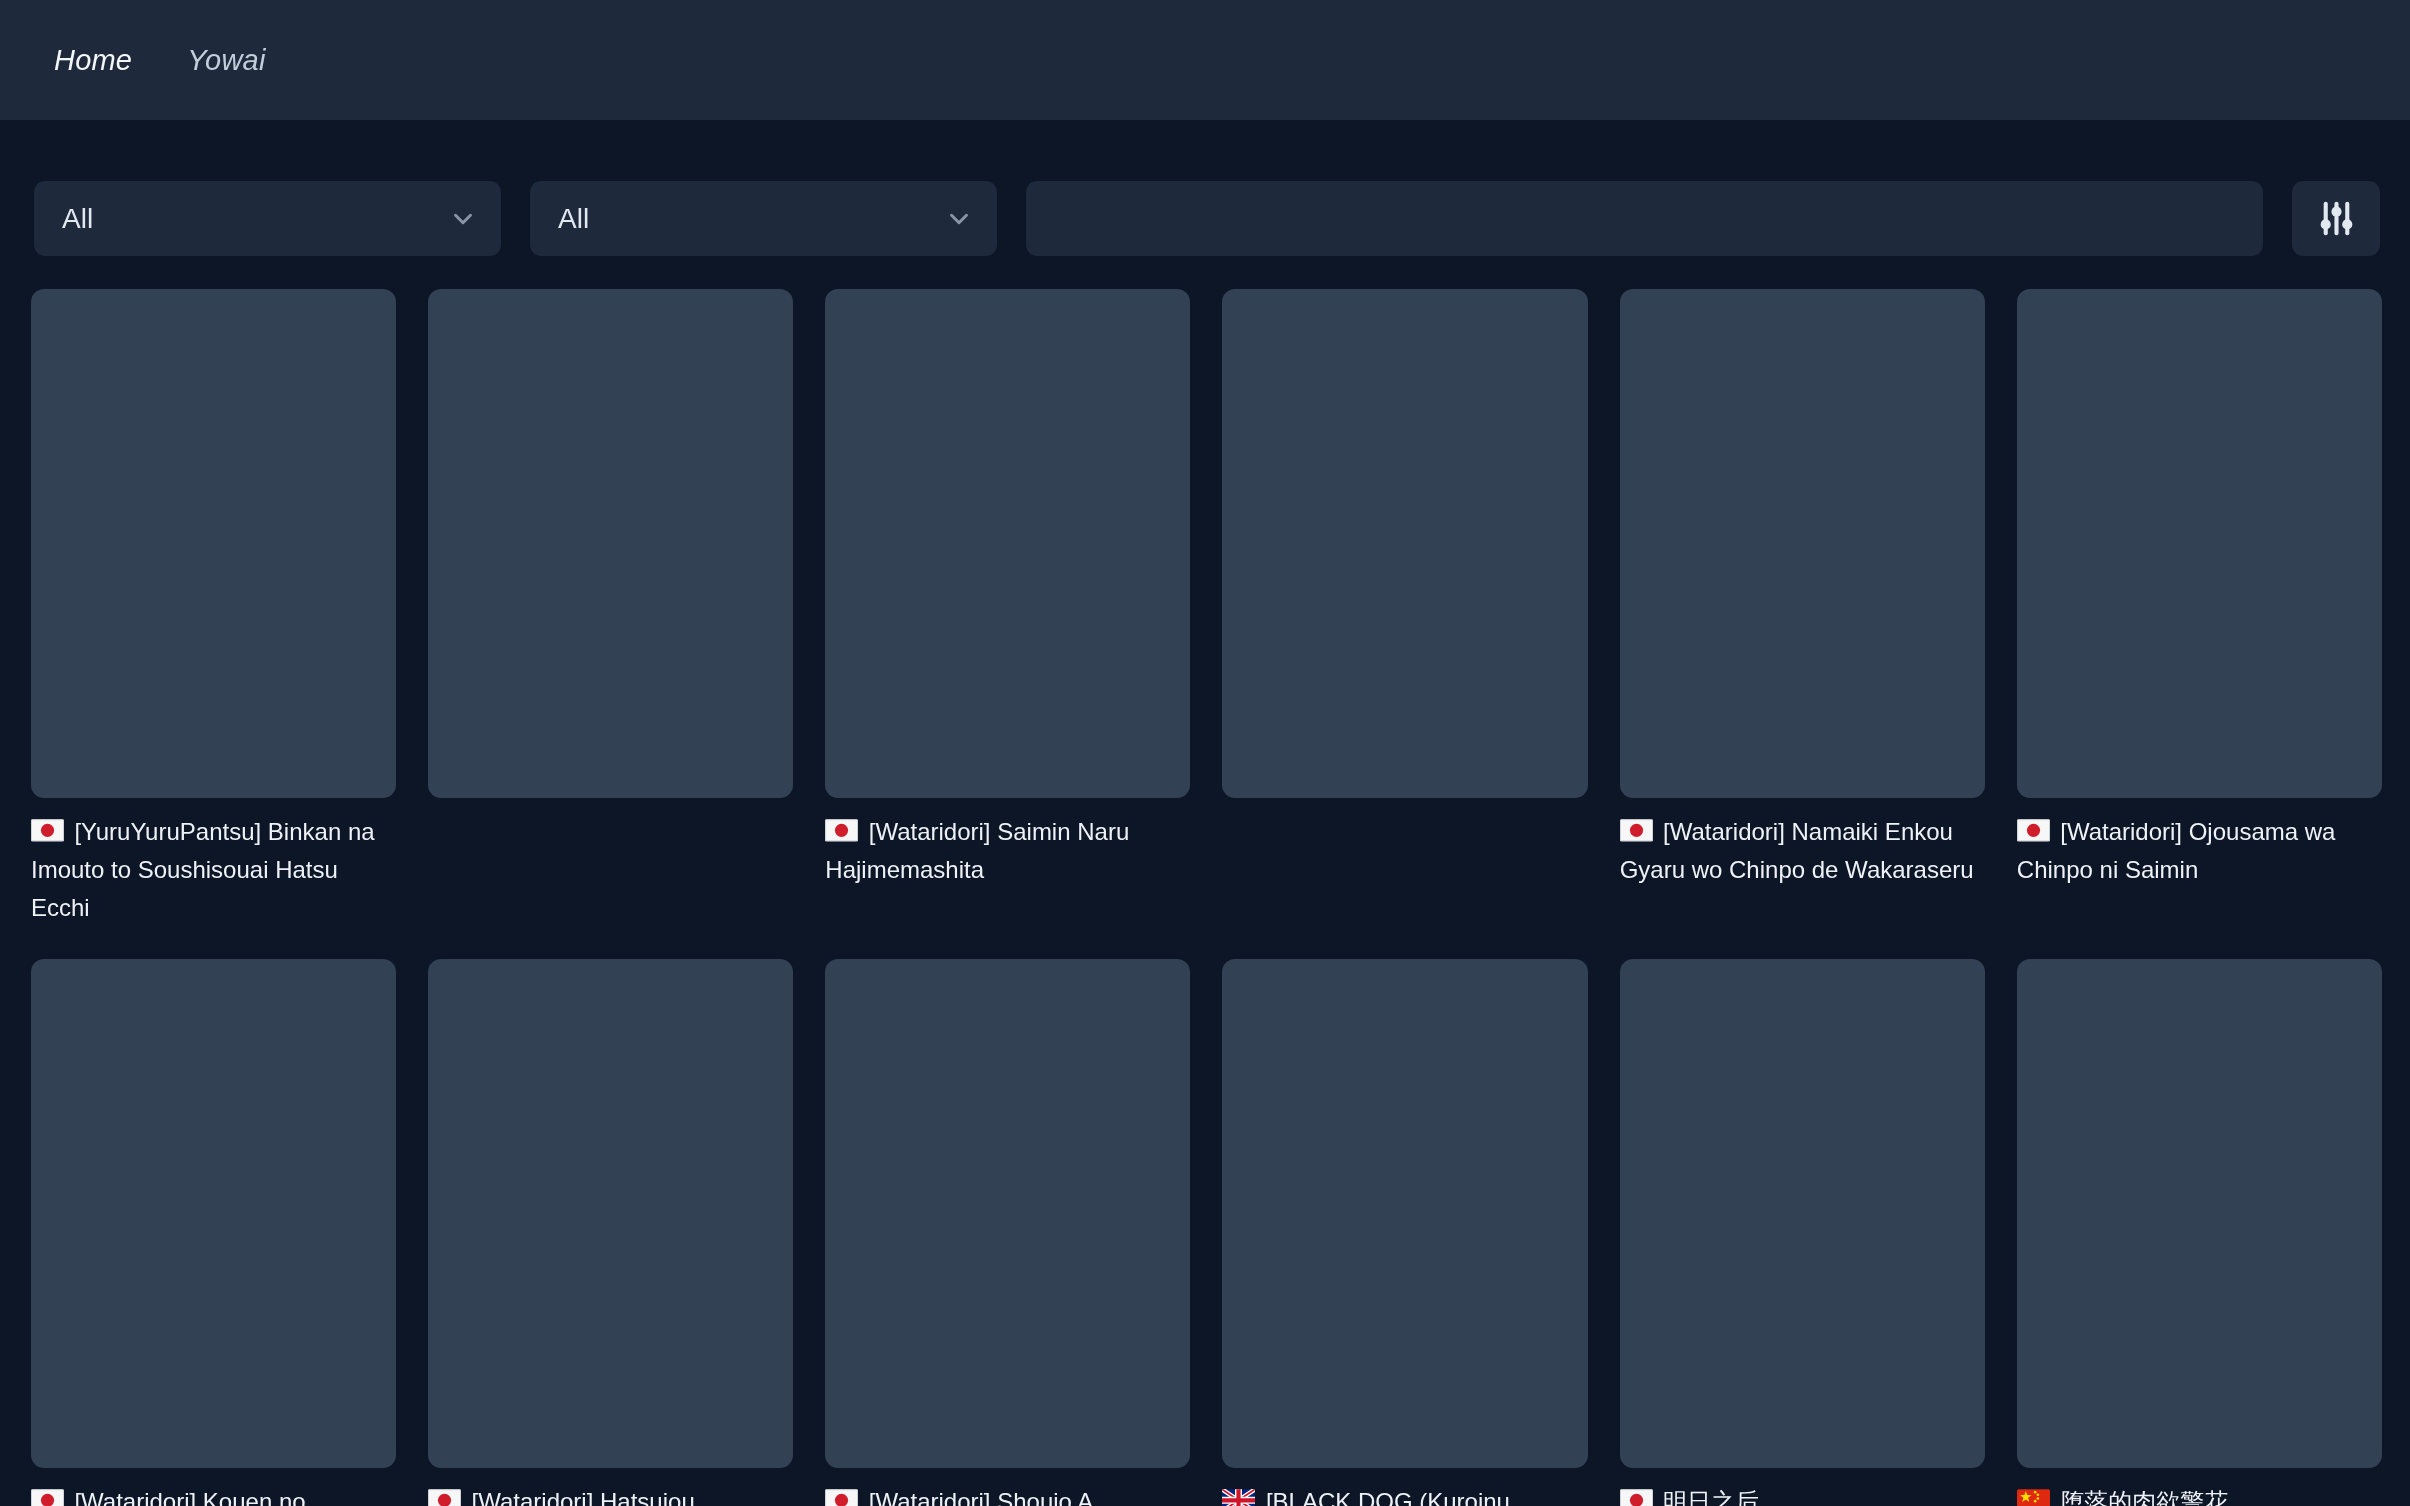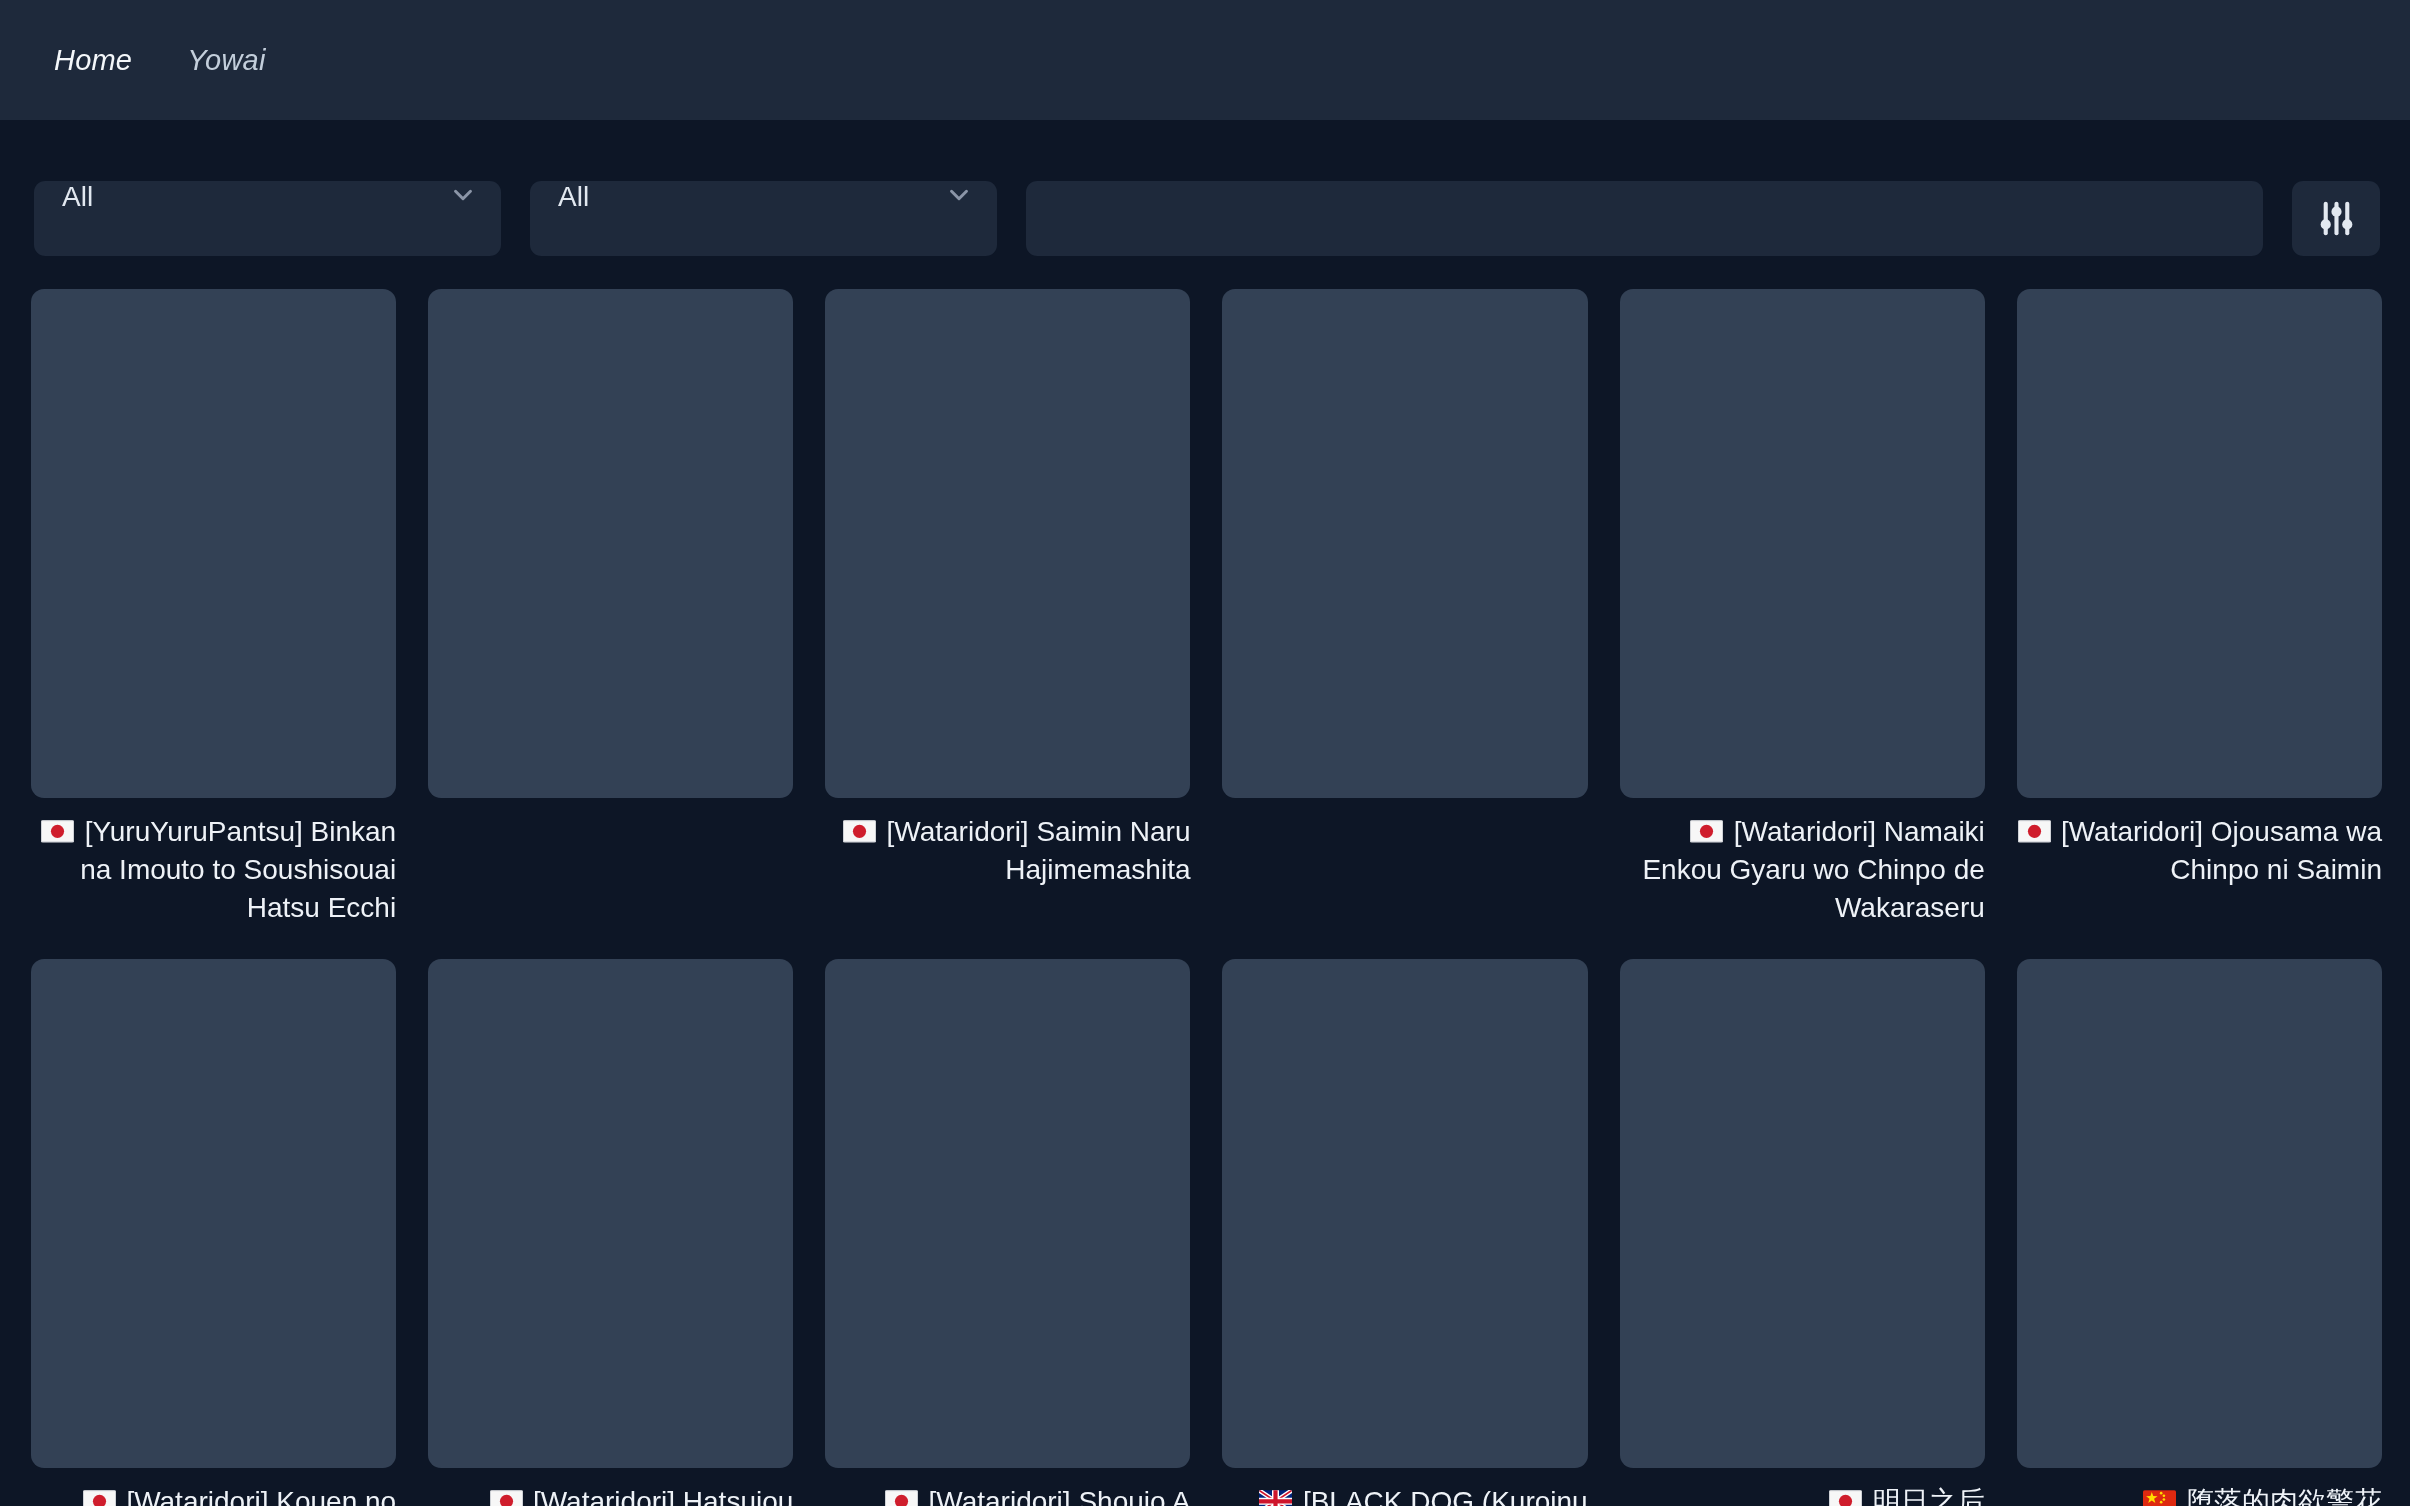--- a/index.html
+++ b/index.html
@@ -37,20 +37,21 @@
     gap: 29px;
     margin-top: 61px;
     padding: 0 31px 0 34px;
   }
   .select {
     width: 467px;
     height: 75px;
     background: #1e293b;
     border-radius: 11.3px;
     display: flex;
+    align-items: center;
     justify-content: space-between;
     padding: 0 24.5px 0 28px;
     cursor: pointer;
   }
   .select .select-value {
     font-size: 28px;
     color: #e2e8f0;
   }
   .chevron { width: 28px; height: 28px; }
   .search-input {
@@ -88,26 +89,25 @@
   }
   .card { cursor: pointer; }
   .thumb {
     width: 100%;
     height: 509px;
     background: #334155;
     border-radius: 13px;
   }
   .title {
     margin-top: 15px;
-    font-size: 28px;
+    font-size: 24px;
     line-height: 38px;
     color: #eef2f7;
     font-weight: 400;
     word-wrap: break-word;
-    text-align: right;
   }
   .flag {
     display: inline-block;
     margin-right: 10.4px;
   }
   .flag svg {
     width: 33px;
     height: 22.6px;
     border-radius: 1.9px;
     display: inline-block;

